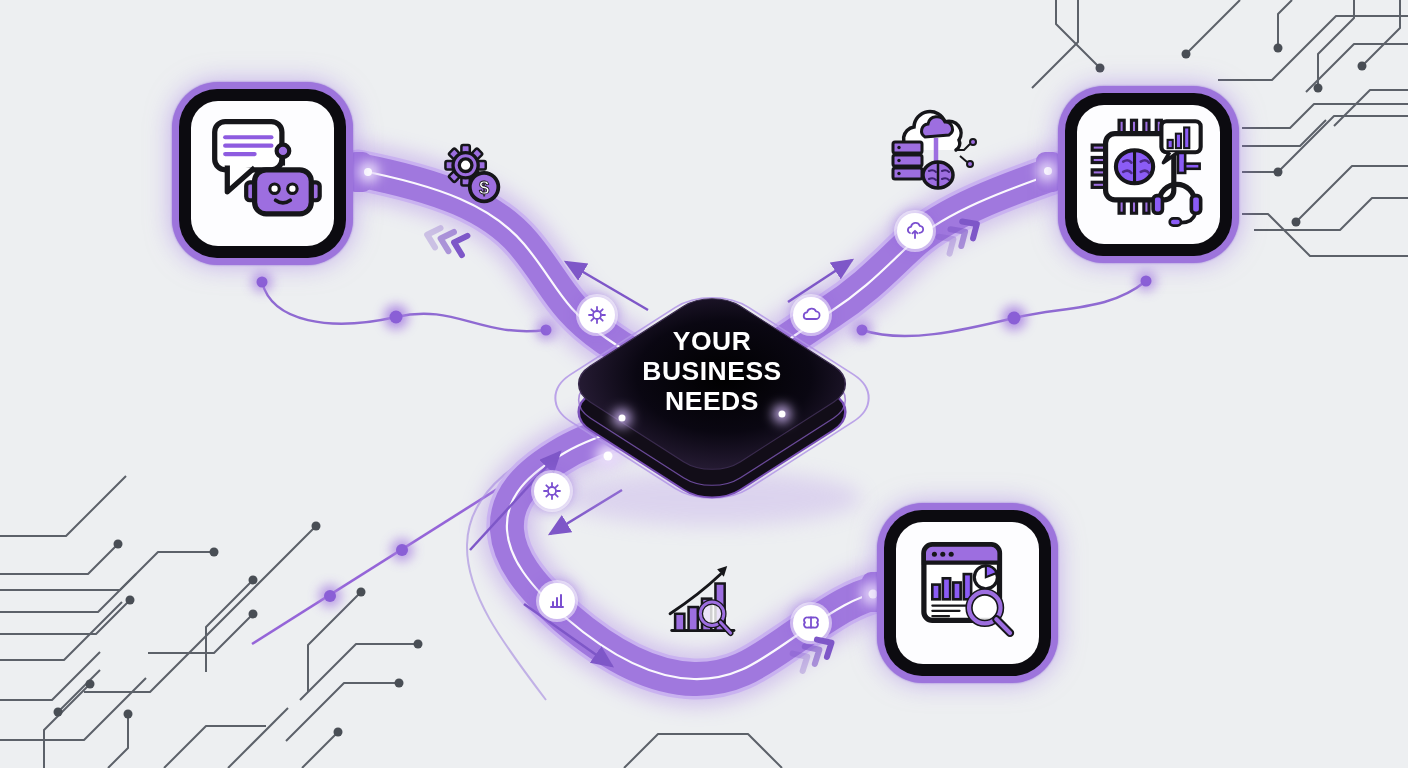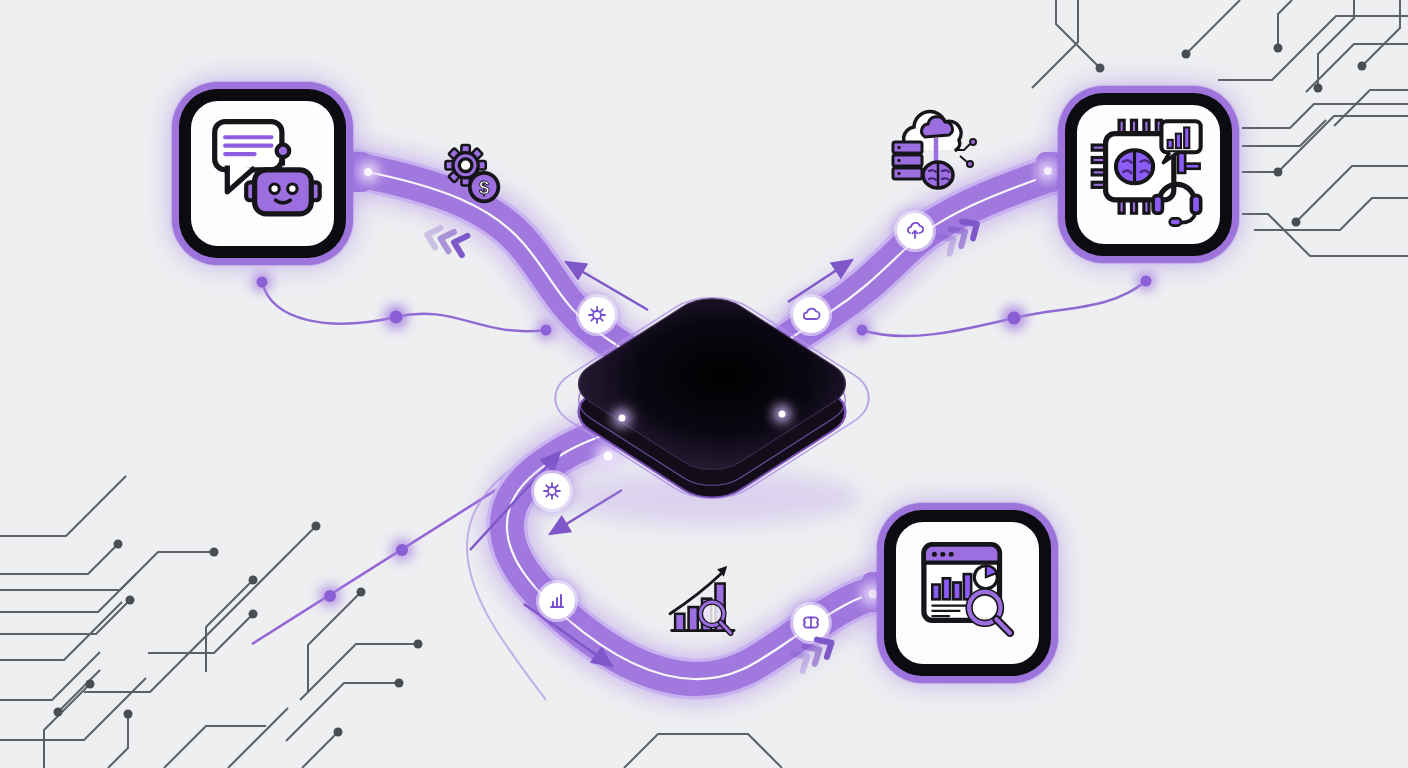--- a/index.html
+++ b/index.html
@@ -227,20 +227,23 @@
       <rect x="-106" y="-106" width="212" height="212" rx="40" transform="translate(712,384) scale(1,0.64) rotate(45)" fill="url(#faceGrad)" stroke="#3a2b4e" stroke-width="1.5"></rect>
       <g>
         <circle cx="622" cy="418" r="9" fill="#cdb4f2" filter="url(#b6)"></circle>
           <circle cx="622" cy="418" r="3.5" fill="#ffffff"></circle>
         <circle cx="782" cy="414" r="9" fill="#cdb4f2" filter="url(#b6)"></circle>
           <circle cx="782" cy="414" r="3.5" fill="#ffffff"></circle>
       </g>
     </g>
   </svg>
 
+  <div class="diamond-label">YOUR
+BUSINESS
+NEEDS</div>
 
   <div class="node" style="left:172px; top:82px; width:181px; height:183px;">
     <div class="node-black">
       <div class="node-white">
         <svg width="126" height="128" viewBox="0 0 120 120">
           <rect x="14" y="10" width="64" height="46" rx="10" fill="#ffffff" stroke="#16161a" stroke-width="5"></rect>
           <path d="M26,52 L26,77 L52,54" fill="#ffffff" stroke="#16161a" stroke-width="5" stroke-linejoin="round"></path>
           <g stroke="#8e5ce0" stroke-width="4" stroke-linecap="round">
             <path d="M24,25 H68"></path>
               <path d="M24,33 H68"></path>

